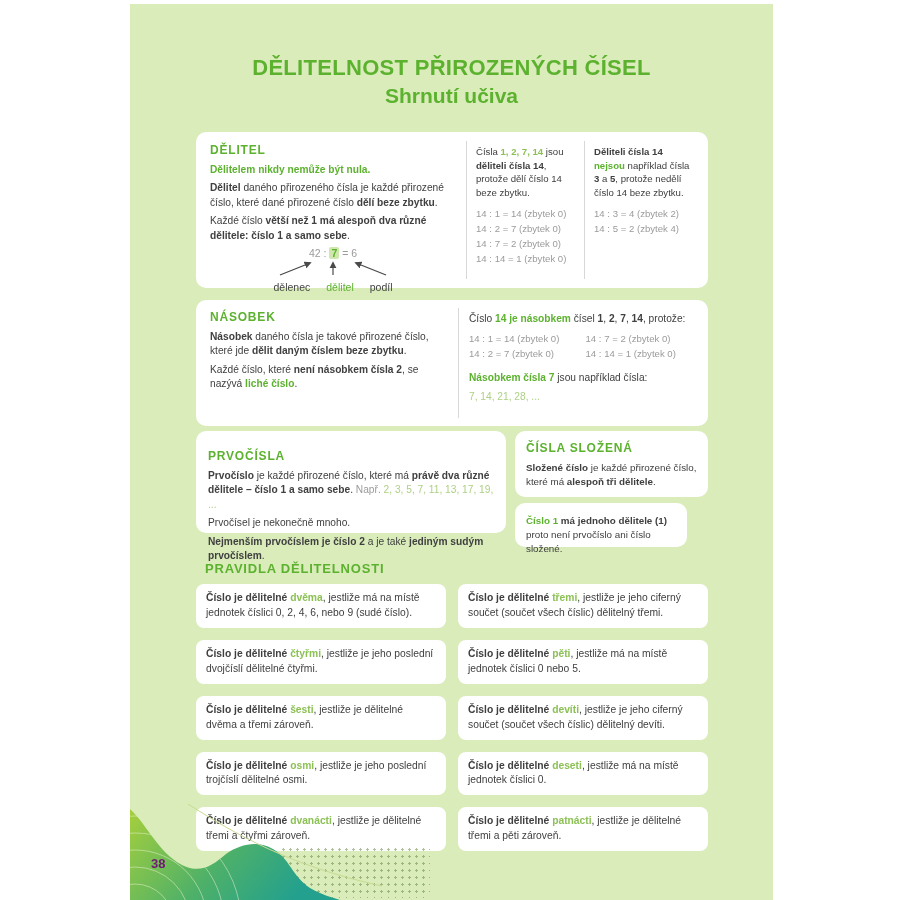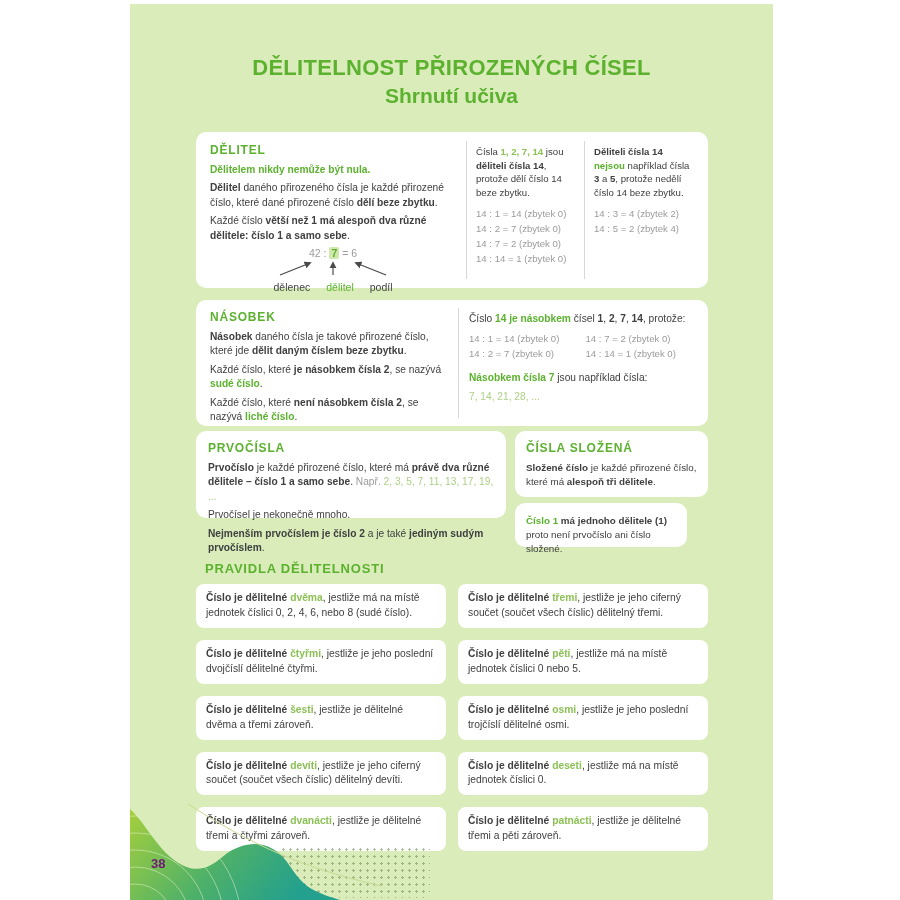--- a/index.html
+++ b/index.html
@@ -30,21 +30,21 @@
   .diagram .labels .green { color:#5cb22f; }
 
   
   .card-nasobek { left:66px; top:296px; width:512px; height:126px; display:flex; padding:8px 0; }
   .card-nasobek .c1 { width:262px; padding:0 10px 0 14px; }
   .card-nasobek .c2 { flex:1; padding:0 12px 0 10px; border-left:1px solid #d8d8d8; }
   .mathgrid { display:grid; grid-template-columns:1fr 1fr; column-gap:6px; color:#9b9b9b; font-size:9.6px; line-height:1.55; margin-top:6px; }
   .mathgrid div { white-space:nowrap; }
 
   
-  .card-prvocisla { left:66px; top:427px; width:310px; height:87px; padding:8px 12px; }
+  .card-prvocisla { left:66px; top:427px; width:310px; height:102px; padding:16px 12px; }
   .card-slozena  { left:385px; top:427px; width:193px; height:66px; padding:8px 11px; }
   .card-slozena p { font-size:9.8px; }
   .card-cislo1   { left:385px; top:499px; width:172px; height:44px; padding:7px 11px; }
   .card-cislo1 p { font-size:9.8px; }
 
   .pravidla-heading { position:absolute; left:75px; top:557px; color:#5cb22f; font-size:13px; font-weight:bold; letter-spacing:0.8px; }
 
   .rules { position:absolute; left:66px; top:580px; width:512px; display:grid; grid-template-columns:1fr 1fr; gap:12px; }
   .rule { background:#ffffff; border-radius:8px; padding:7px 10px; font-size:10.3px; line-height:1.45; color:#404040; min-height:43px; }
 
@@ -114,21 +114,20 @@
           <div>14 : 3 = 4 (zbytek 2)</div>
           <div>14 : 5 = 2 (zbytek 4)</div>
         </div>
       </div>
     </div>
 
     <div class="card card-nasobek">
       <div class="c1">
         <h3>NÁSOBEK</h3>
         <p><span class="seg-b">Násobek</span><span> daného čísla je takové přirozené číslo, které jde </span><span class="seg-b">dělit daným číslem beze zbytku</span><span>.</span></p>
-        <p><span>Každé číslo, které </span><span class="seg-b">je násobkem čísla 2</span><span>, se nazývá </span><span class="seg-g">sudé číslo</span><span>.</span></p>
         <p><span>Každé číslo, které </span><span class="seg-b">není násobkem čísla 2</span><span>, se nazývá </span><span class="seg-g">liché číslo</span><span>.</span></p>
       </div>
       <div class="c2">
         <p><span>Číslo </span><span class="seg-g">14 je násobkem</span><span> čísel </span><span class="seg-b">1</span><span>, </span><span class="seg-b">2</span><span>, </span><span class="seg-b">7</span><span>, </span><span class="seg-b">14</span><span>, protože:</span></p>
         <div class="mathgrid">
           <div>14 : 1 = 14 (zbytek 0)</div>
           <div>14 : 7 = 2 (zbytek 0)</div>
           <div>14 : 2 = 7 (zbytek 0)</div>
           <div>14 : 14 = 1 (zbytek 0)</div>
         </div>
@@ -148,27 +147,27 @@
       <h3>ČÍSLA SLOŽENÁ</h3>
       <p><span class="seg-b">Složené číslo</span><span> je každé přirozené číslo, které má </span><span class="seg-b">alespoň tři dělitele</span><span>.</span></p>
     </div>
 
     <div class="card card-cislo1">
       <p><span class="seg-g">Číslo 1</span><span> </span><span class="seg-b">má jednoho dělitele (1)</span><span> proto není prvočíslo ani číslo složené.</span></p>
     </div>
 
     <div class="pravidla-heading">PRAVIDLA DĚLITELNOSTI</div>
     <div class="rules">
-      <div class="rule"><span class="seg-b">Číslo je dělitelné </span><span class="seg-g2">dvěma</span><span>, jestliže má na místě jednotek číslici 0, 2, 4, 6, nebo 8 (sudé číslo).</span></div>
+      <div class="rule"><span class="seg-b">Číslo je dělitelné </span><span class="seg-g2">dvěma</span><span>, jestliže má na místě jednotek číslici 0, 2, 4, 6, nebo 9 (sudé číslo).</span></div>
       <div class="rule"><span class="seg-b">Číslo je dělitelné </span><span class="seg-g2">třemi</span><span>, jestliže je jeho ciferný součet (součet všech číslic) dělitelný třemi.</span></div>
       <div class="rule"><span class="seg-b">Číslo je dělitelné </span><span class="seg-g2">čtyřmi</span><span>, jestliže je jeho poslední dvojčíslí dělitelné čtyřmi.</span></div>
       <div class="rule"><span class="seg-b">Číslo je dělitelné </span><span class="seg-g2">pěti</span><span>, jestliže má na místě jednotek číslici 0 nebo 5.</span></div>
       <div class="rule"><span class="seg-b">Číslo je dělitelné </span><span class="seg-g2">šesti</span><span>, jestliže je dělitelné dvěma a třemi zároveň.</span></div>
+      <div class="rule"><span class="seg-b">Číslo je dělitelné </span><span class="seg-g2">devíti</span><span>, jestliže je jeho ciferný součet (součet všech číslic) dělitelný devíti.</span></div>
       <div class="rule"><span class="seg-b">Číslo je dělitelné </span><span class="seg-g2">osmi</span><span>, jestliže je jeho poslední trojčíslí dělitelné osmi.</span></div>
-      <div class="rule"><span class="seg-b">Číslo je dělitelné </span><span class="seg-g2">devíti</span><span>, jestliže je jeho ciferný součet (součet všech číslic) dělitelný devíti.</span></div>
       <div class="rule"><span class="seg-b">Číslo je dělitelné </span><span class="seg-g2">deseti</span><span>, jestliže má na místě jednotek číslici 0.</span></div>
       <div class="rule"><span class="seg-b">Číslo je dělitelné </span><span class="seg-g2">dvanácti</span><span>, jestliže je dělitelné třemi a čtyřmi zároveň.</span></div>
       <div class="rule"><span class="seg-b">Číslo je dělitelné </span><span class="seg-g2">patnácti</span><span>, jestliže je dělitelné třemi a pěti zároveň.</span></div>
     </div>
 
     <div class="dots"></div>
     <svg class="wave" width="345" height="96" viewBox="0 0 345 96">
       <defs>
         <linearGradient id="wg" x1="0" y1="0" x2="1" y2="0.35">
           <stop offset="0" stop-color="#a6cf3c"></stop>

